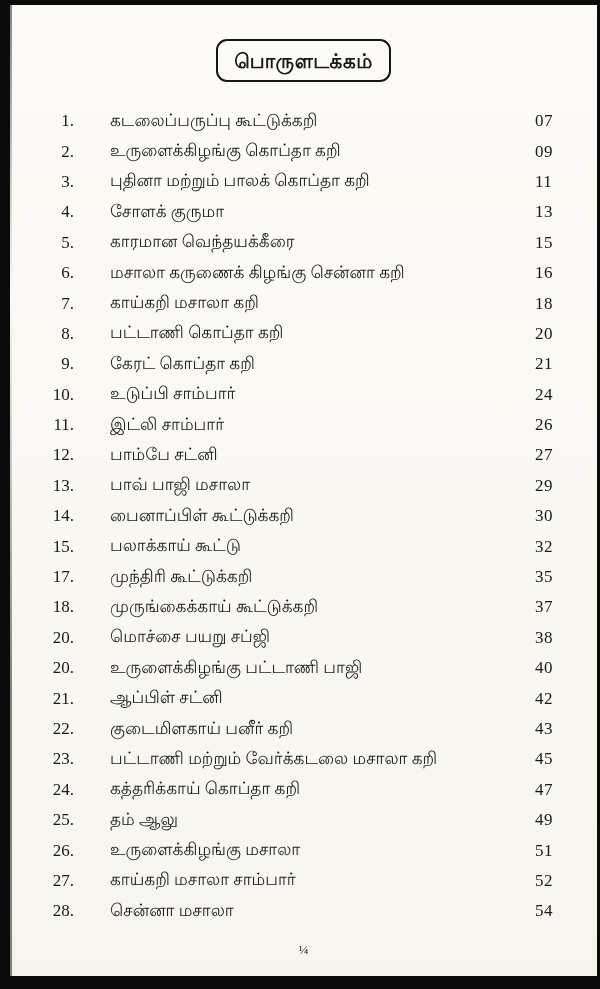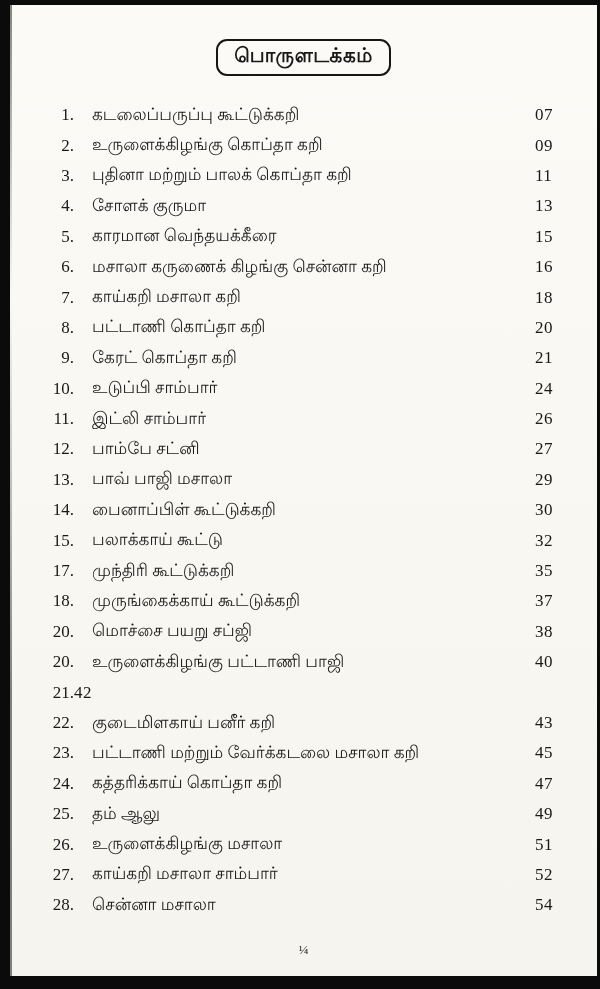--- a/index.html
+++ b/index.html
@@ -34,21 +34,21 @@
 
   .content {
     position: absolute;
     left: 10px; right: 3px; top: 5px; bottom: 13px;
   }
 
   .title-box {
     width: -moz-fit-content;
     width: fit-content;
     margin: 34px auto 0 auto;
-    padding: 3px 16px 5px 16px;
+    padding: 9px 16px 5px 16px;
     border: 2.5px solid #161616;
     border-radius: 11px;
     font-size: 20px;
     font-weight: bold;
     letter-spacing: .5px;
     background: #fbfaf6;
   }
 
   .toc {
     list-style: none;
@@ -61,21 +61,21 @@
     height: 30.4px;
     font-size: 17px;
   }
   .toc-row .num {
     width: 38px;
     text-align: right;
     flex: 0 0 38px;
   }
   .toc-row .name {
     flex: 1 1 auto;
-    margin-left: 18px;
+    margin-left: 36px;
     white-space: nowrap;
     overflow: hidden;
   }
   .toc-row .pg {
     flex: 0 0 36px;
     width: 36px;
     text-align: left;
     letter-spacing: .5px;
   }
 
@@ -213,20 +213,21 @@
   </li>
 
   <li class="toc-row">
     <span class="num">20.</span>
     <span class="name">உருளைக்கிழங்கு பட்டாணி பாஜி</span>
     <span class="pg">40</span>
   </li>
 
   <li class="toc-row">
     <span class="num">21.</span>
+    <span class="name">ஆப்பிள் சட்னி</span>
     <span class="pg">42</span>
   </li>
 
   <li class="toc-row">
     <span class="num">22.</span>
     <span class="name">குடைமிளகாய் பனீர் கறி</span>
     <span class="pg">43</span>
   </li>
 
   <li class="toc-row">

